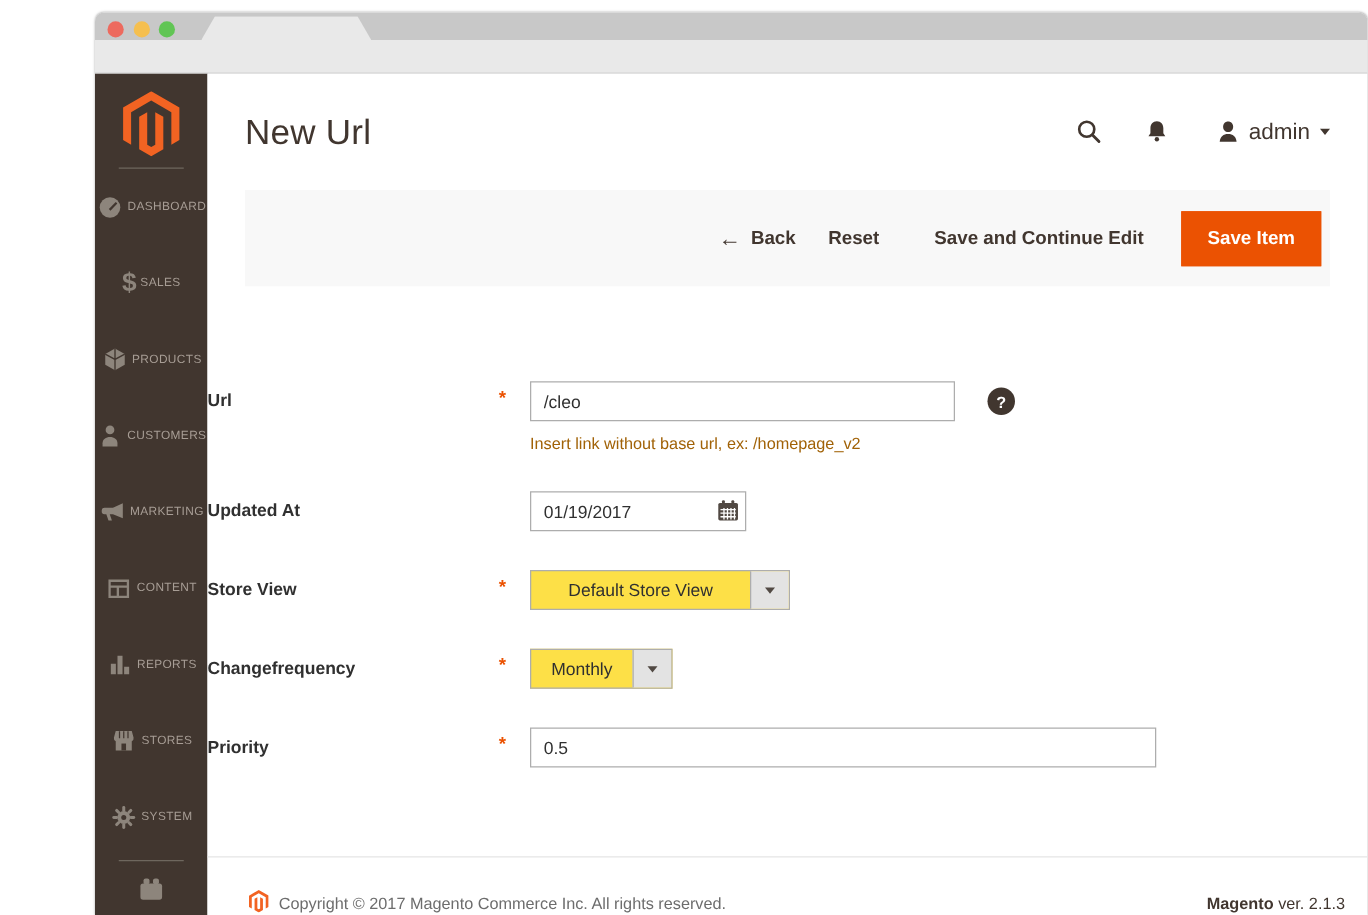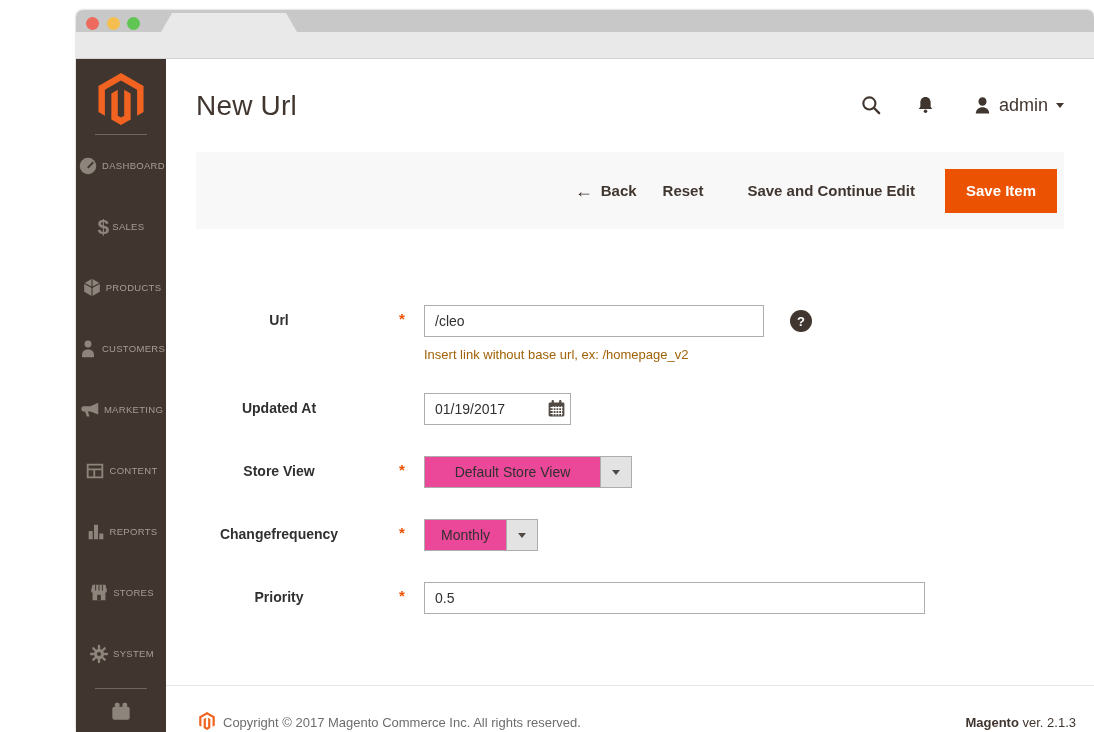--- a/index.html
+++ b/index.html
@@ -51,38 +51,38 @@
              color:#41362f; cursor:pointer; display:flex; align-items:center; gap:8px; }
   .txt-btn.reset { margin-left:26px; }
   .txt-btn.save-continue { margin-left:44px; }
   .back-arrow { font-size:18px; line-height:1; font-weight:400; }
   .primary-btn { margin-left:30px; height:44px; padding:0 20px; background:#eb5202;
                  border:1px solid #eb5202; color:#fff; font-family:inherit; font-size:15px;
                  font-weight:700; cursor:pointer; }
   
   .form-area { flex:1; padding-top:76px; min-height:0; }
   .row { display:flex; align-items:flex-start; margin-bottom:31px; }
-  .flabel { width:226px; text-align:center; font-size:14px; font-weight:700; color:#303030;
+  .flabel { width:226px; text-align:left; font-size:14px; font-weight:700; color:#303030;
             padding-top:7px; }
   .req-slot { width:32px; padding-left:7px; padding-top:5px; font-size:15px; font-weight:700;
               color:#eb5202; }
   .field-col { display:flex; flex-direction:column; }
   input.text { height:32px; border:1px solid #adadad; font-family:inherit; font-size:14px;
                color:#303030; padding:0 10px; background:#fff; }
   .url-input { width:340px; }
   .priority-input { width:501px; }
   .note { margin-top:10px; font-size:13px; color:#a16207; }
   .help-circle { width:22px; height:22px; border-radius:50%; background:#41362f; color:#fff;
                  font-size:13px; font-weight:700; display:flex; align-items:center;
                  justify-content:center; margin:5px 0 0 26px; cursor:pointer; }
-  .date-wrap { position:relative; width:147px; }
+  .date-wrap { position:relative; width:173px; }
   .date-wrap input { width:100%; padding-right:30px; }
   .cal-btn { position:absolute; right:3px; top:5px; width:24px; height:22px; border:none;
              background:transparent; cursor:pointer; padding:0; color:#514943; }
-  .select { display:flex; border:1px solid #adadad; height:32px; cursor:pointer; background:#ec4899; }
+  .select { display:flex; border:1px solid #adadad; height:32px; cursor:pointer; background:#fde047; }
   .select-text { display:flex; align-items:center; justify-content:center; font-size:14px;
                  color:#303030; }
   .store-view .select-text { width:175px; }
   .changefreq .select-text { width:81px; }
   .select-arrow { width:31px; border-left:1px solid #adadad; background:#e3e3e3; display:flex;
                   align-items:center; justify-content:center; }
   .select-arrow::after { content:""; width:0; height:0; border-left:4px solid transparent;
                   border-right:4px solid transparent; border-top:5px solid #514943; }
   
   .footer { flex:0 0 47px; border-top:1px solid #e5e5e5; display:flex; align-items:flex-start;

